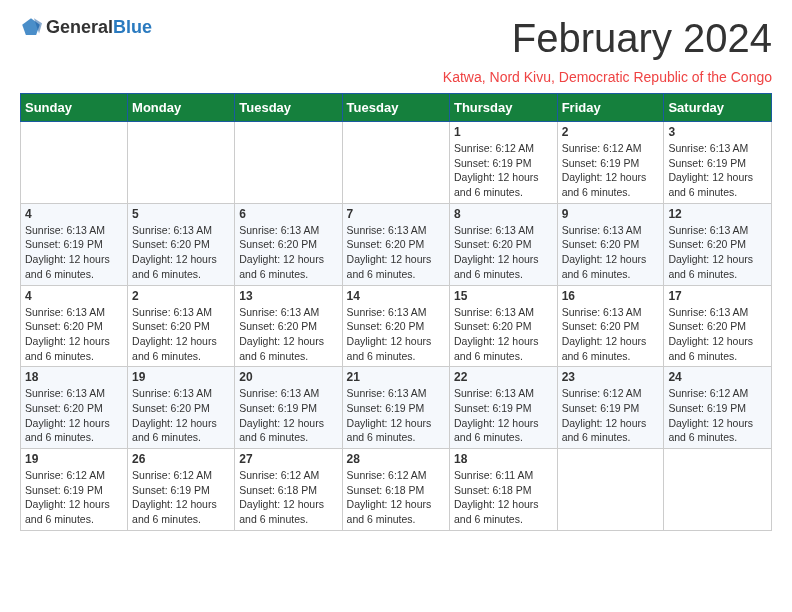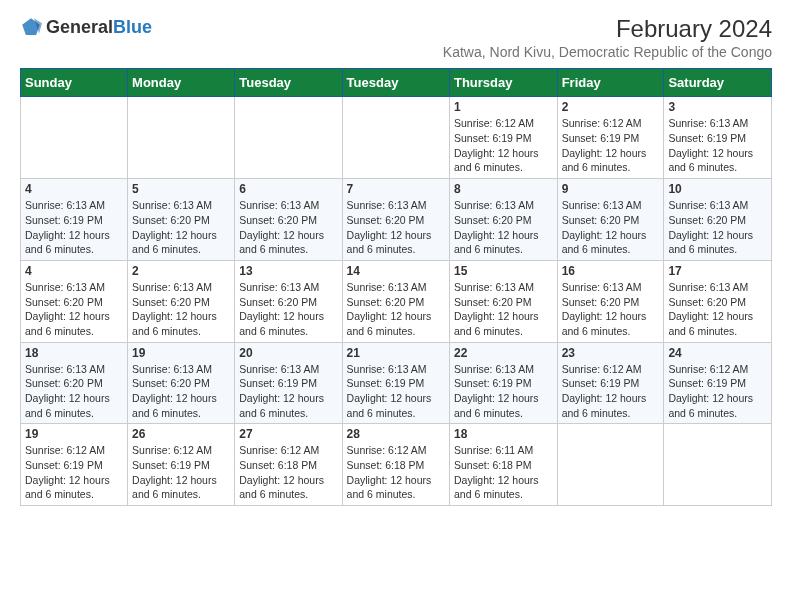--- a/index.html
+++ b/index.html
@@ -34,29 +34,29 @@
       line-height: 1;
     }
     .logo-icon {
       width: 22px;
       height: 22px;
     }
     .title-area {
       text-align: right;
     }
     .month-year {
-      font-size: 24px;
+      font-size: 40px;
       font-weight: normal;
       color: #333;
       line-height: 1.1;
     }
     .location {
       font-size: 14px;
-      color: #737373;
-      margin-top: 2px;
+      color: #ef4444;
+      margin-top: 9px;
     }
     .calendar {
       width: 100%;
       border-collapse: collapse;
       margin-top: 8px;
       font-size: 11px;
     }
     .calendar thead tr th {
       background: #15803d;
       color: #fff;
@@ -162,21 +162,21 @@
         </td>
         <td>
           <span class="day-number">8</span>
           <div class="day-info">Sunrise: 6:13 AM<br>Sunset: 6:20 PM<br>Daylight: 12 hours and 6 minutes.</div>
         </td>
         <td>
           <span class="day-number">9</span>
           <div class="day-info">Sunrise: 6:13 AM<br>Sunset: 6:20 PM<br>Daylight: 12 hours and 6 minutes.</div>
         </td>
         <td>
-          <span class="day-number">10</span>
+          <span class="day-number">12</span>
           <div class="day-info">Sunrise: 6:13 AM<br>Sunset: 6:20 PM<br>Daylight: 12 hours and 6 minutes.</div>
         </td>
       </tr>
       <tr>
         <td>
           <span class="day-number">4</span>
           <div class="day-info">Sunrise: 6:13 AM<br>Sunset: 6:20 PM<br>Daylight: 12 hours and 6 minutes.</div>
         </td>
         <td>
           <span class="day-number">2</span>

